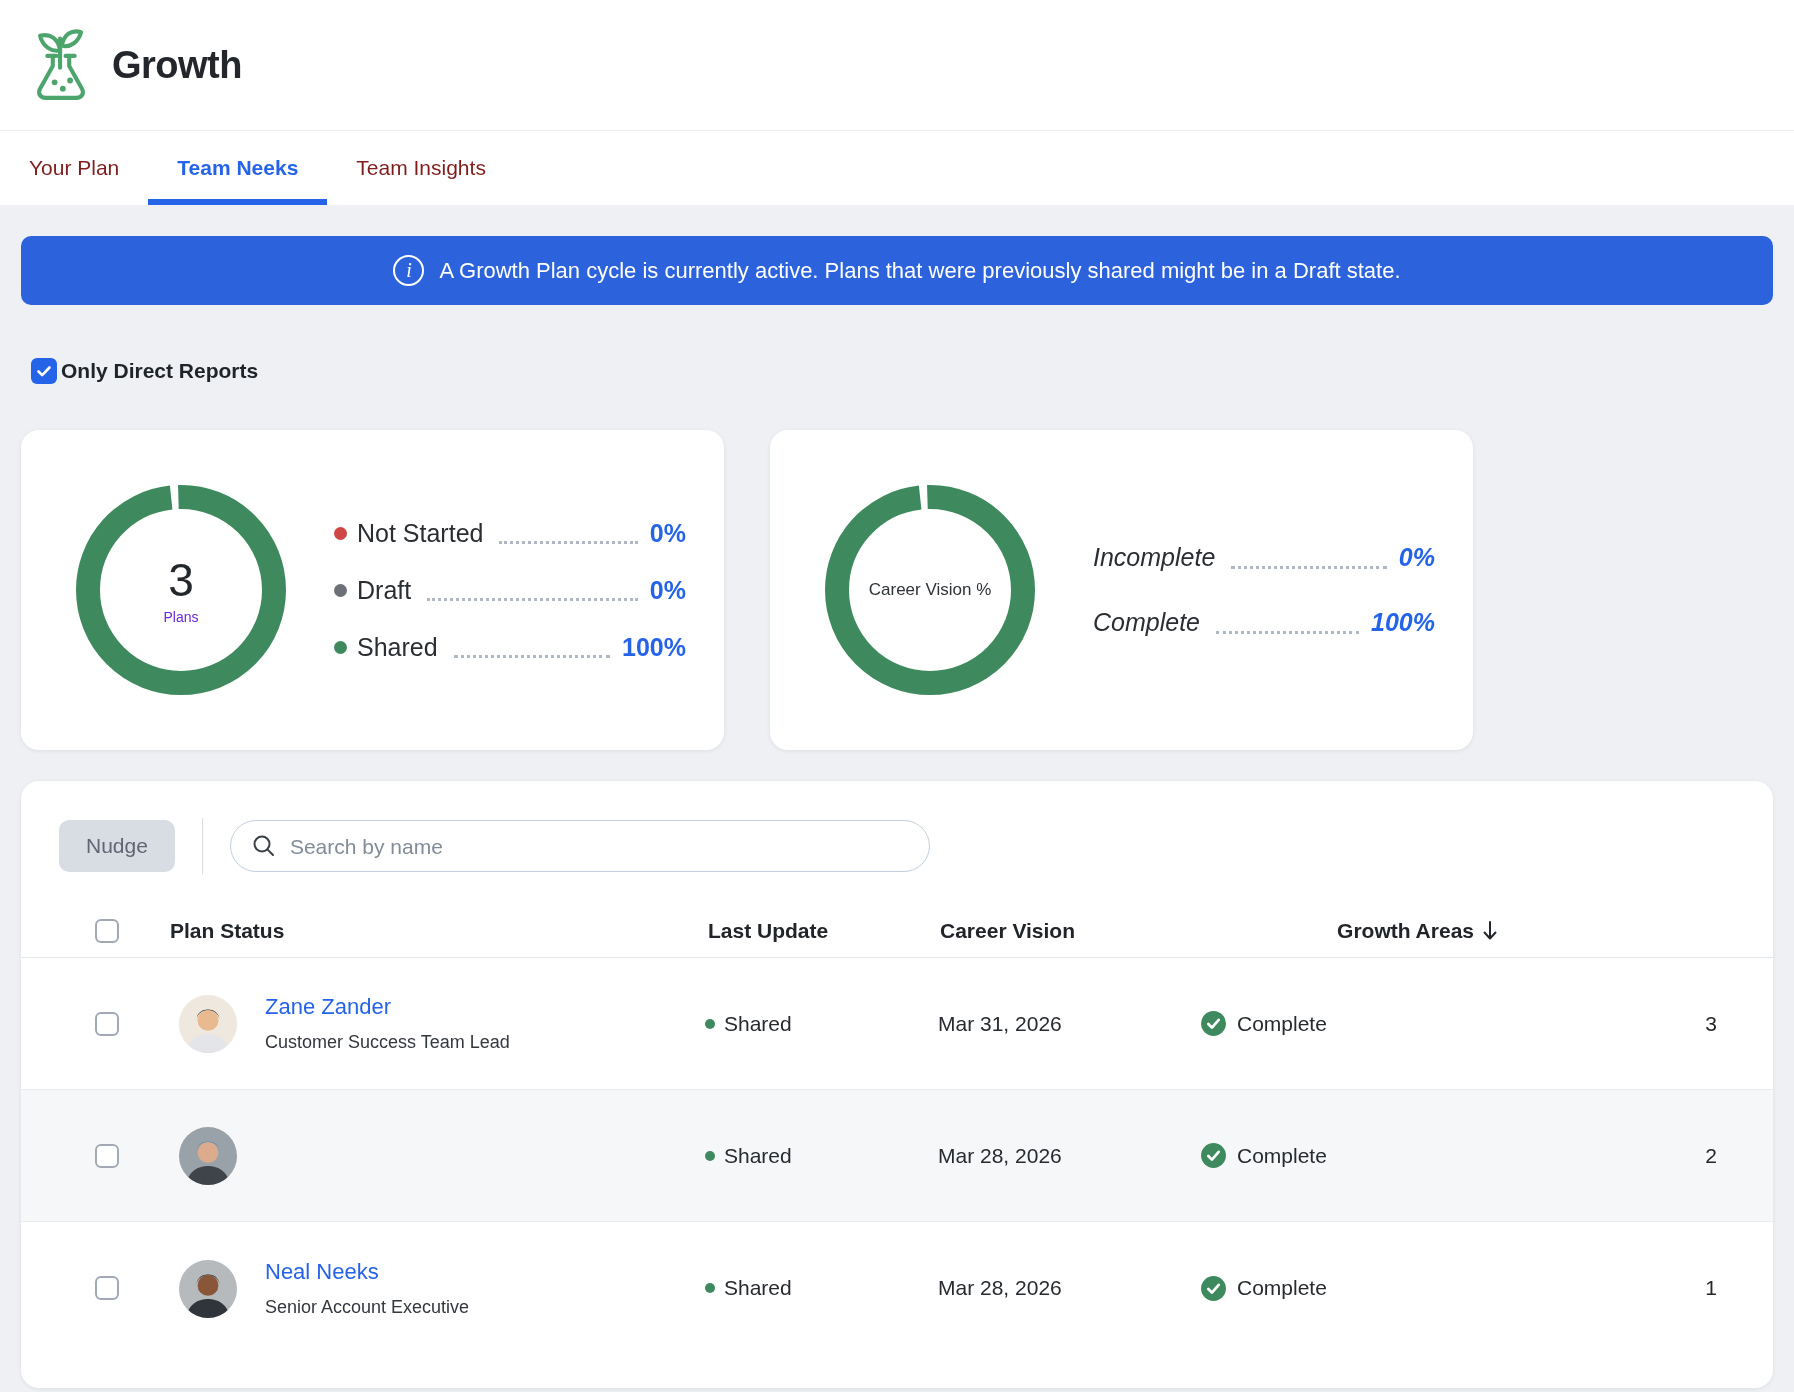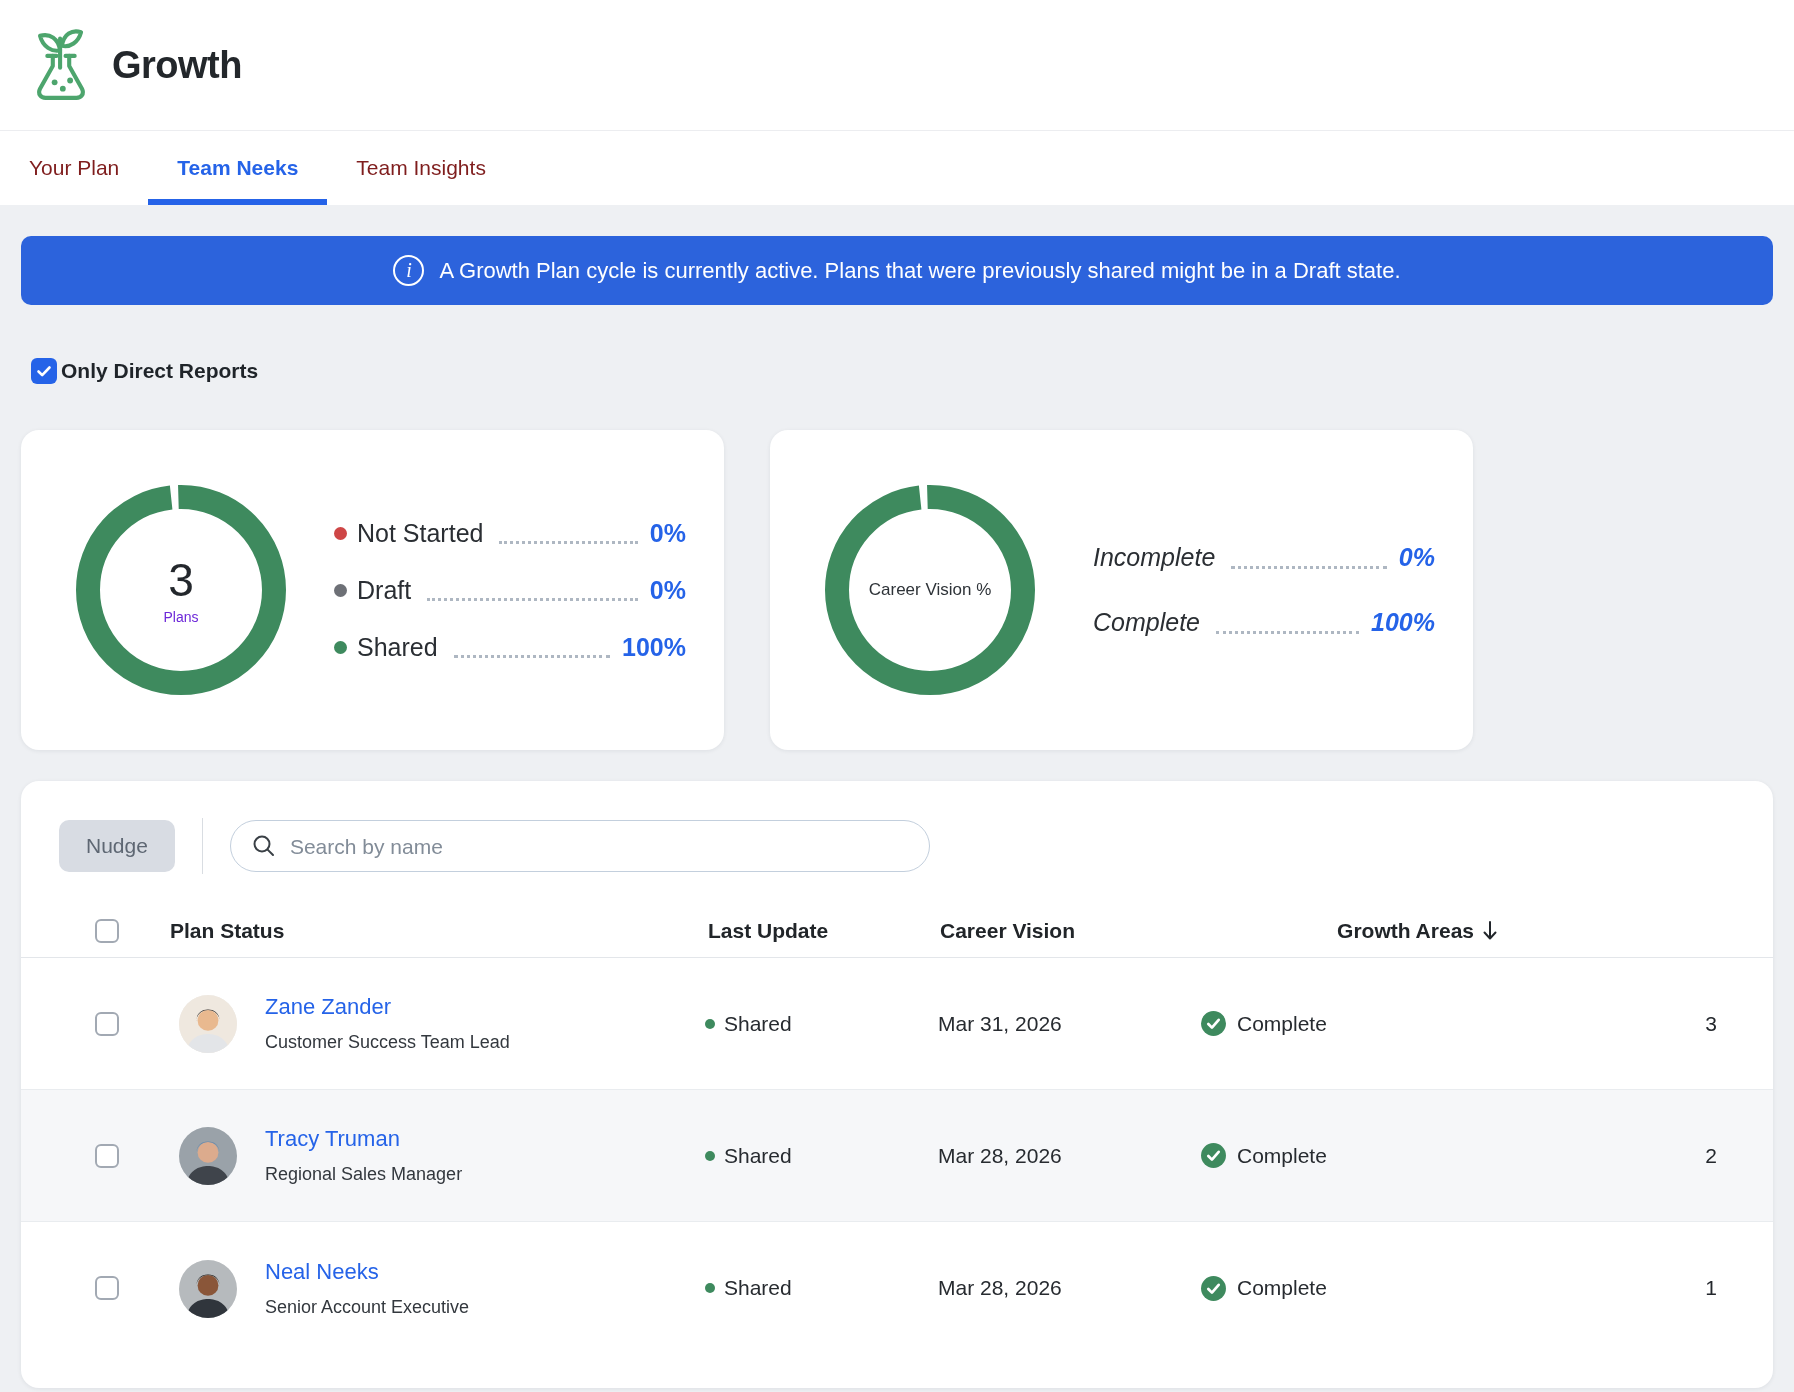--- a/index.html
+++ b/index.html
@@ -390,24 +390,20 @@
       </div>
       <div class="name-cell">
         <div class="avatar">
           <svg viewBox="0 0 64 64">
             <rect width="64" height="64" fill="#9aa2a9"></rect>
             <circle cx="32" cy="28" r="11.5" fill="#dcab8d"></circle>
             <path d="M19 30 C19 12 45 12 45 30 C45 21 40 16 32 16 C24 16 19 21 19 30 Z" fill="#6487ab"></path>
             <path d="M8 66 C9 48 22 43 32 43 C42 43 55 48 56 66 Z" fill="#3f444b"></path>
           </svg>
         </div>
-        <div>
-          <a class="person-name">Tracy Truman</a>
-          <div class="person-title">Regional Sales Manager</div>
-        </div>
       </div>
       <div class="status-cell col-status">
         <span class="status-dot"></span>
         <span>Shared</span>
       </div>
       <div class="date-cell col-update">Mar 28, 2026</div>
       <div class="vision-cell col-vision">
         <svg width="27" height="27" viewBox="0 0 26 26">
           <circle cx="13" cy="13" r="12" fill="#3e8a5e"></circle>
           <path d="M8 13.5 L11.5 17 L18 9.5" fill="none" stroke="#fff" stroke-width="2.6" stroke-linecap="round" stroke-linejoin="round"></path>

